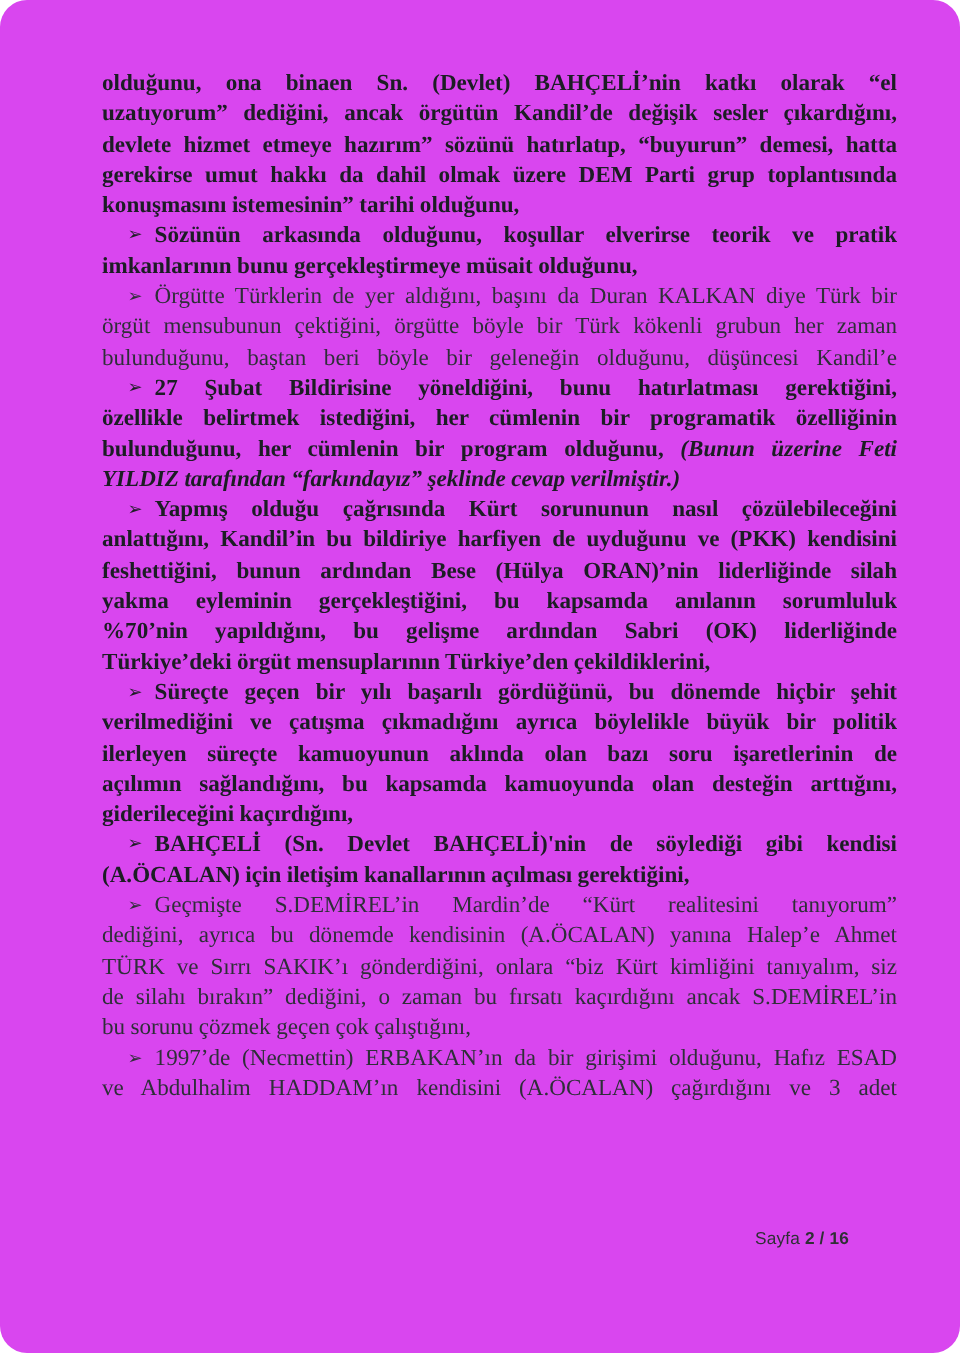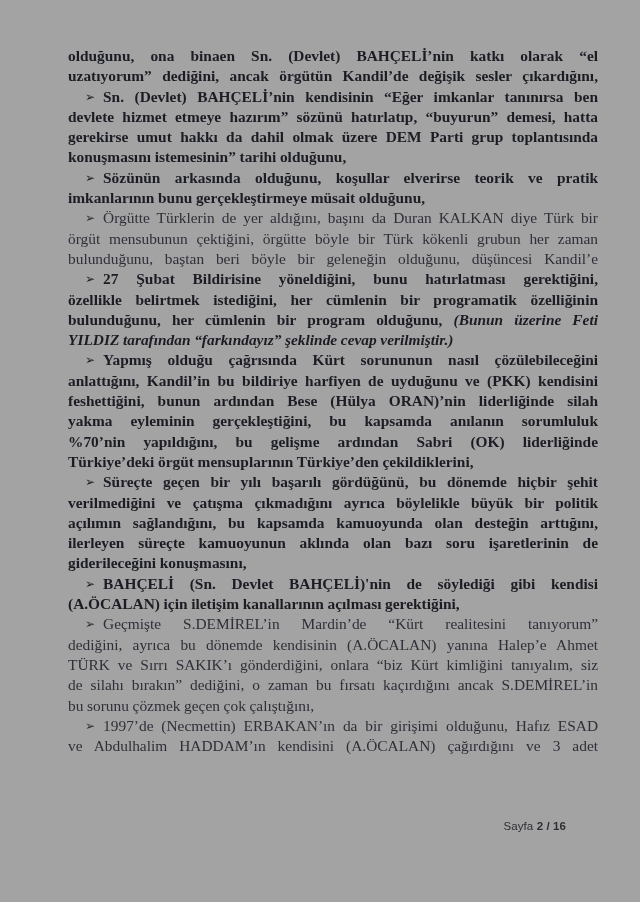--- a/index.html
+++ b/index.html
@@ -7,23 +7,24 @@
     padding: 0;
     width: 640px;
     height: 902px;
     background: #ffffff;
     overflow: hidden;
   }
   .page {
     position: relative;
     width: 640px;
     height: 902px;
-    background: #a3a3a3;
+    background: #d946ef;
     overflow: hidden;
     font-family: "Liberation Serif", "DejaVu Serif", serif;
+    border-radius: 18px;
   }
   .doc-body {
     position: absolute;
     left: 68px;
     top: 46px;
     width: 530px;
     color: #1e1f27;
     font-size: 15.4px;
     word-spacing: -0.2px;
   }
@@ -62,21 +63,20 @@
 </head>
 <body>
 
 <div class="page">
   <div class="doc-body">
       <div class="para bold">
         <div class="line"><span>olduğunu, ona binaen Sn. (Devlet) BAHÇELİ’nin katkı olarak “el</span></div>
         <div class="line"><span>uzatıyorum” dediğini, ancak örgütün Kandil’de değişik sesler çıkardığını,</span></div>
       </div>
       <div class="para bold">
-        <div class="line first"><span class="bullet">➢</span><span>Sn. (Devlet) BAHÇELİ’nin kendisinin “Eğer imkanlar tanınırsa ben</span></div>
         <div class="line"><span>devlete hizmet etmeye hazırım” sözünü hatırlatıp, “buyurun” demesi, hatta</span></div>
         <div class="line"><span>gerekirse umut hakkı da dahil olmak üzere DEM Parti grup toplantısında</span></div>
         <div class="line endline"><span>konuşmasını istemesinin” tarihi olduğunu,</span></div>
       </div>
       <div class="para bold">
         <div class="line first"><span class="bullet">➢</span><span>Sözünün arkasında olduğunu, koşullar elverirse teorik ve pratik</span></div>
         <div class="line endline"><span>imkanlarının bunu gerçekleştirmeye müsait olduğunu,</span></div>
       </div>
       <div class="para regular">
         <div class="line first"><span class="bullet">➢</span><span>Örgütte Türklerin de yer aldığını, başını da Duran KALKAN diye Türk bir</span></div>
@@ -93,23 +93,23 @@
         <div class="line first"><span class="bullet">➢</span><span>Yapmış olduğu çağrısında Kürt sorununun nasıl çözülebileceğini</span></div>
         <div class="line"><span>anlattığını, Kandil’in bu bildiriye harfiyen de uyduğunu ve (PKK) kendisini</span></div>
         <div class="line"><span>feshettiğini, bunun ardından Bese (Hülya ORAN)’nin liderliğinde silah</span></div>
         <div class="line"><span>yakma eyleminin gerçekleştiğini, bu kapsamda anılanın sorumluluk</span></div>
         <div class="line"><span>%70’nin yapıldığını, bu gelişme ardından Sabri (OK) liderliğinde</span></div>
         <div class="line endline"><span>Türkiye’deki örgüt mensuplarının Türkiye’den çekildiklerini,</span></div>
       </div>
       <div class="para bold">
         <div class="line first"><span class="bullet">➢</span><span>Süreçte geçen bir yılı başarılı gördüğünü, bu dönemde hiçbir şehit</span></div>
         <div class="line"><span>verilmediğini ve çatışma çıkmadığını ayrıca böylelikle büyük bir politik</span></div>
+        <div class="line"><span>ilerleyen süreçte kamuoyunun aklında olan bazı soru işaretlerinin de</span></div>
         <div class="line"><span>açılımın sağlandığını, bu kapsamda kamuoyunda olan desteğin arttığını,</span></div>
-        <div class="line"><span>ilerleyen süreçte kamuoyunun aklında olan bazı soru işaretlerinin de</span></div>
-        <div class="line endline"><span>giderileceğini konuşmasını,</span></div>
+        <div class="line endline"><span>giderileceğini kaçırdığını,</span></div>
       </div>
       <div class="para bold">
         <div class="line first"><span class="bullet">➢</span><span>BAHÇELİ (Sn. Devlet BAHÇELİ)'nin de söylediği gibi kendisi</span></div>
         <div class="line endline"><span>(A.ÖCALAN) için iletişim kanallarının açılması gerektiğini,</span></div>
       </div>
       <div class="para regular">
         <div class="line first"><span class="bullet">➢</span><span>Geçmişte S.DEMİREL’in Mardin’de “Kürt realitesini tanıyorum”</span></div>
         <div class="line"><span>dediğini, ayrıca bu dönemde kendisinin (A.ÖCALAN) yanına Halep’e Ahmet</span></div>
         <div class="line"><span>TÜRK ve Sırrı SAKIK’ı gönderdiğini, onlara “biz Kürt kimliğini tanıyalım, siz</span></div>
         <div class="line"><span>de silahı bırakın” dediğini, o zaman bu fırsatı kaçırdığını ancak S.DEMİREL’in</span></div>

